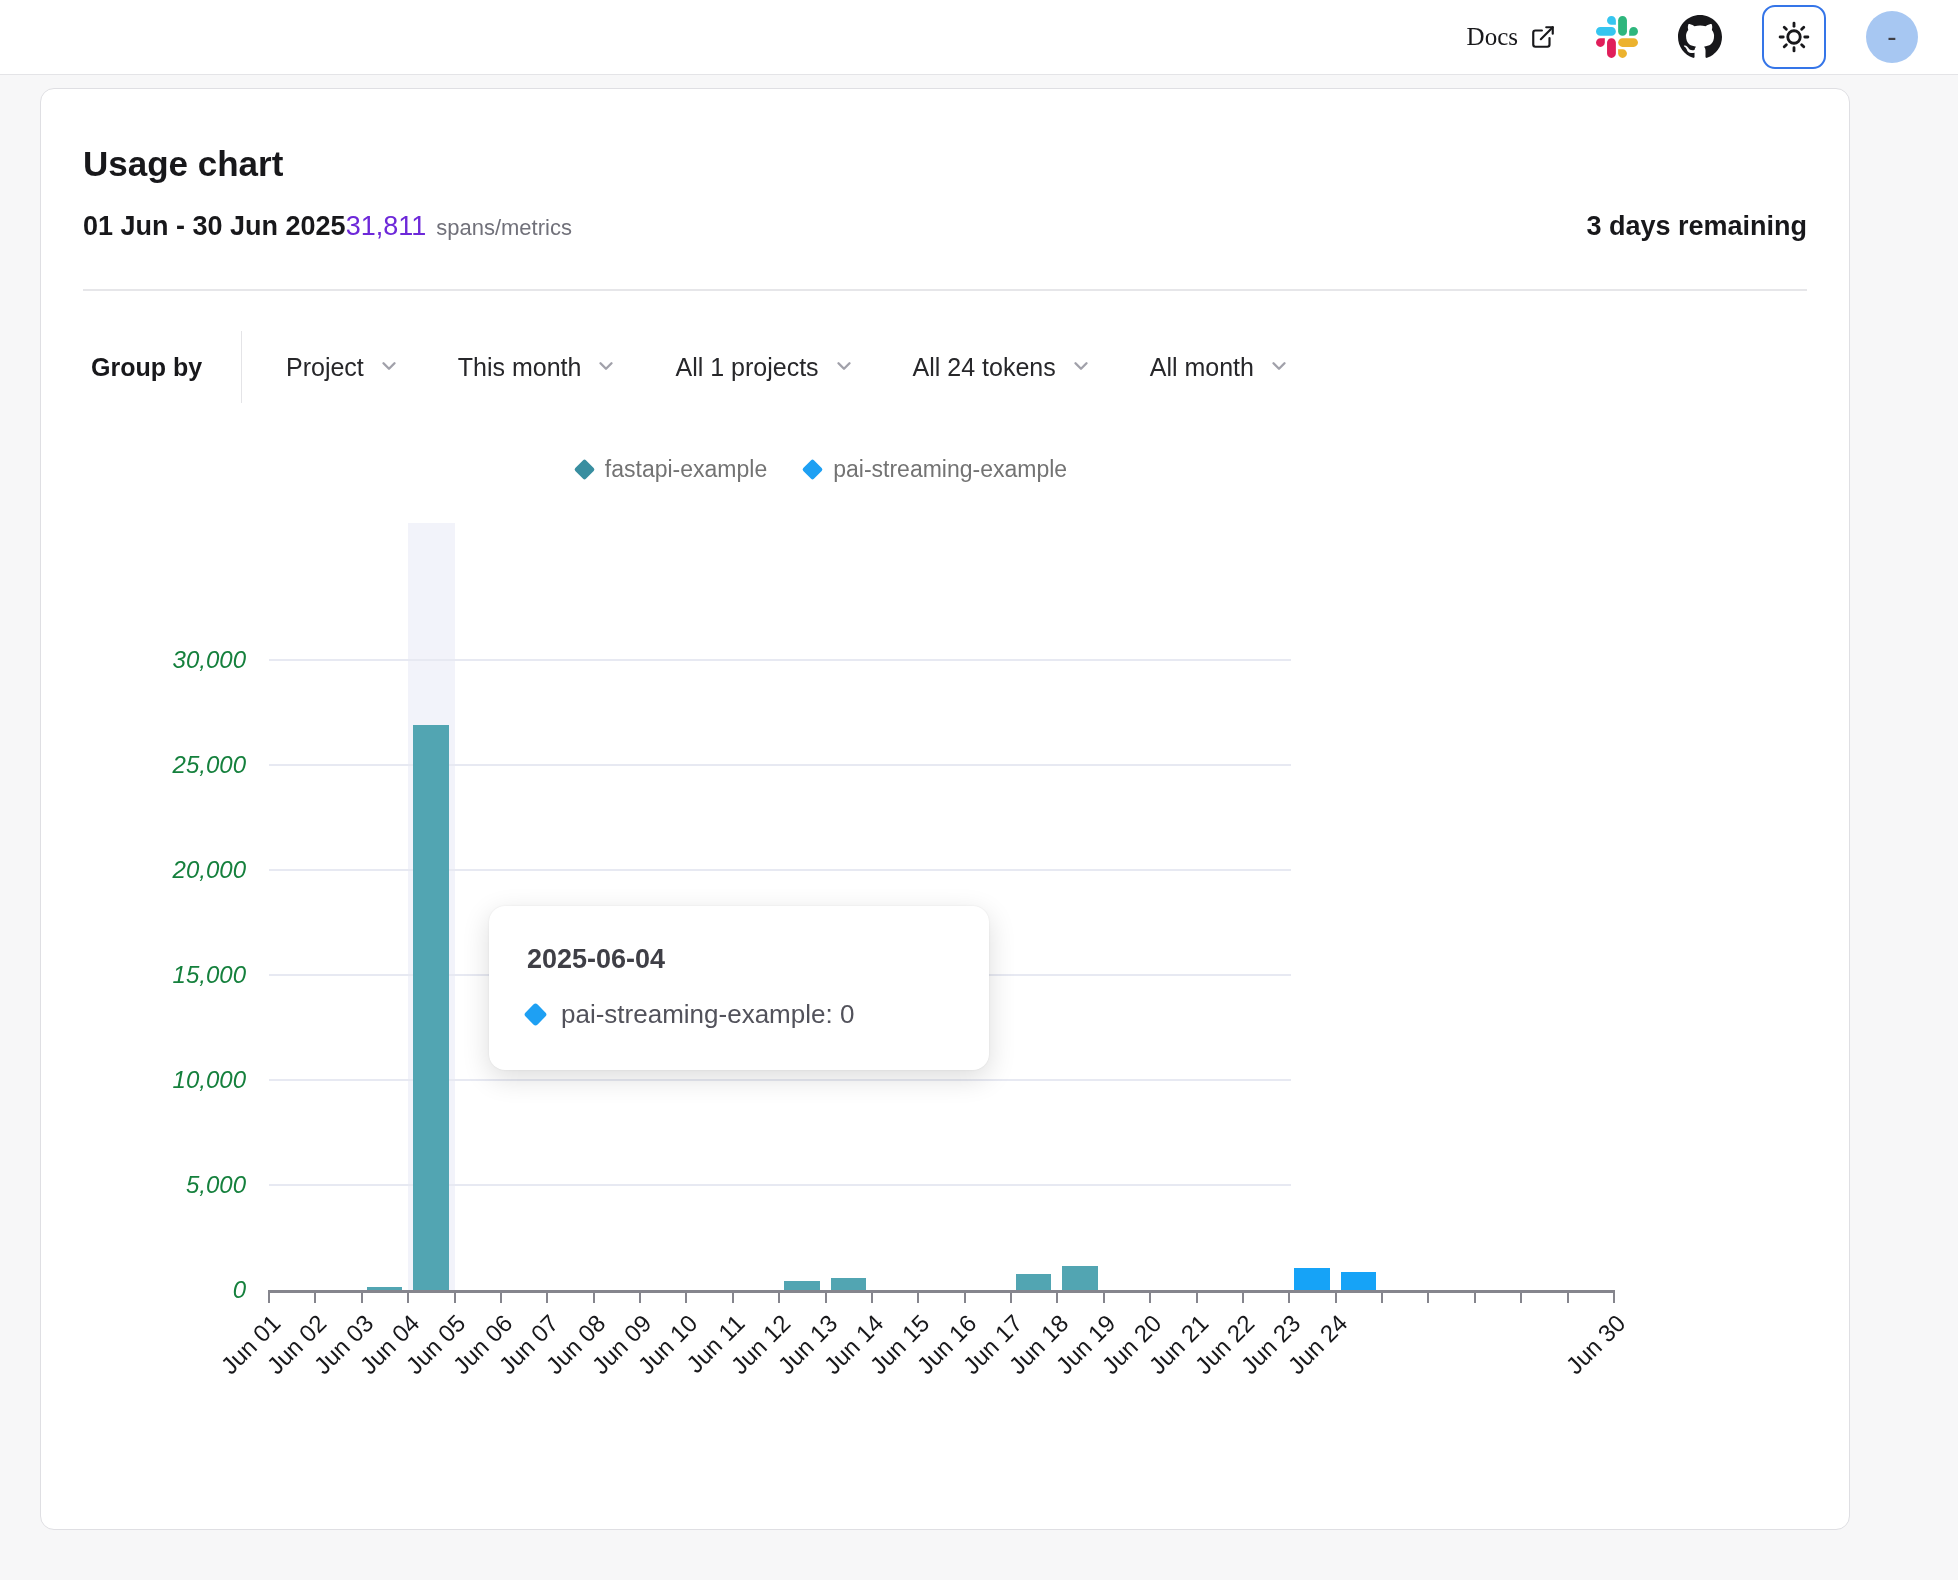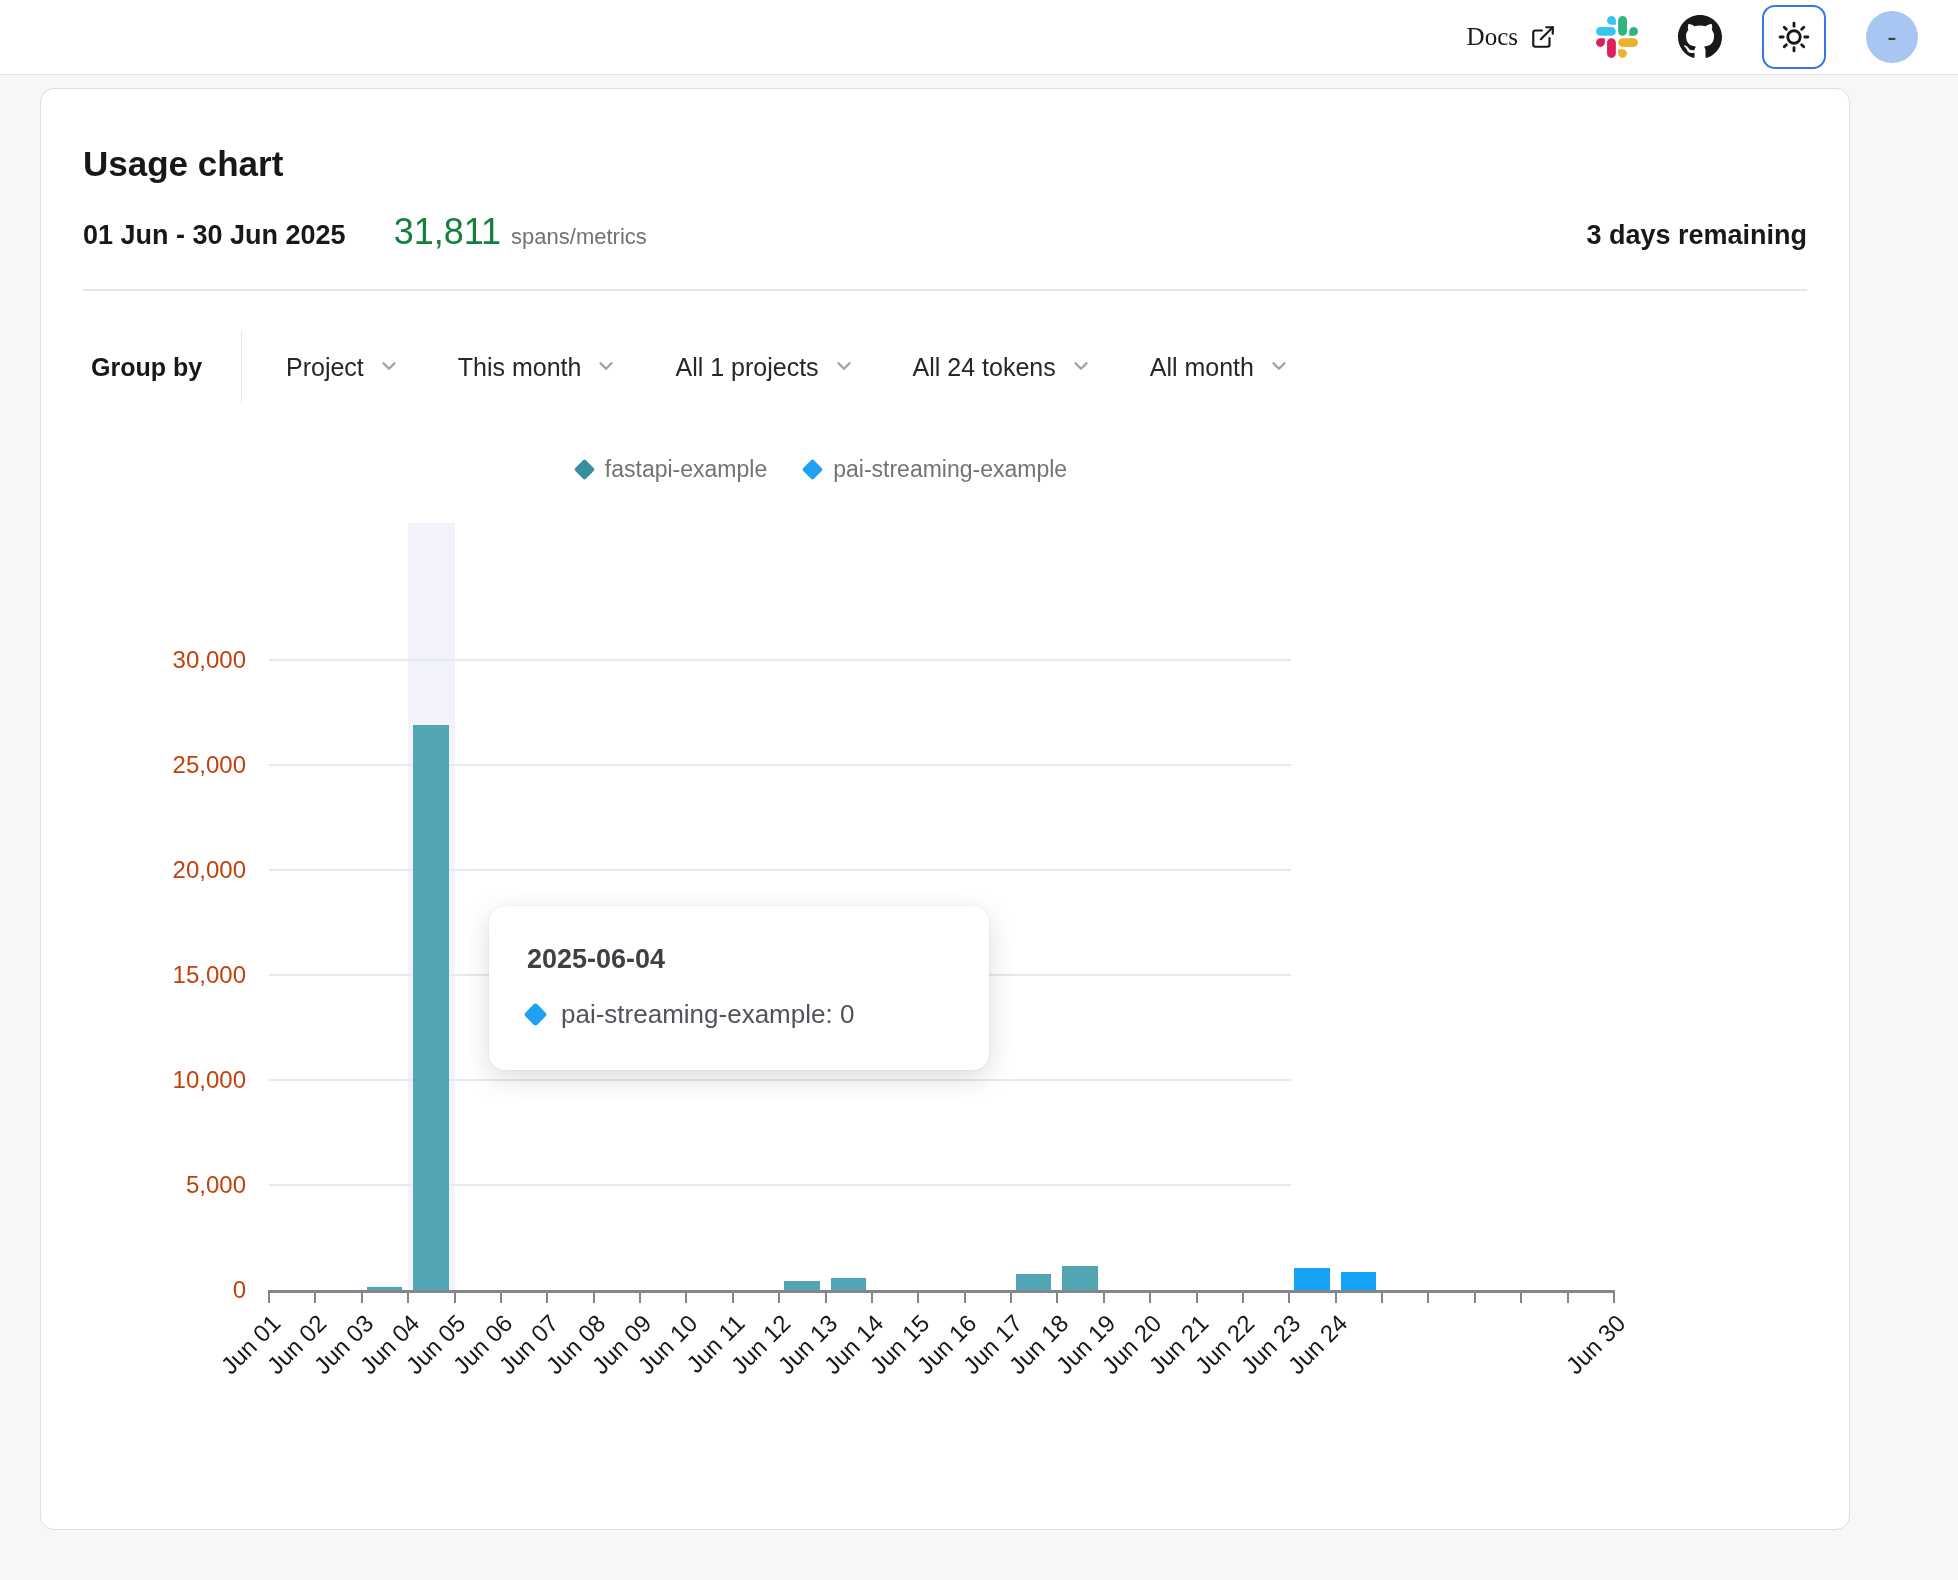--- a/index.html
+++ b/index.html
@@ -26,40 +26,40 @@
   }
   
   .card {
     position:relative; width:1810px; height:1442px; margin:13px 0 0 40px;
     background:#fff; border:1px solid #dfdfe3; border-radius:14px;
   }
   .card-inner { padding:54px 42px 0 42px; }
   .page-title { font-size:35px; font-weight:700; line-height:42px; }
   .header-row { display:flex; align-items:baseline; margin-top:26px; height:34px; }
   .date-range { font-size:27px; font-weight:700; }
-  .total-value { font-size:36px; color:#15803d; margin-left:48px; }
+  .total-value { font-size:27px; color:#6d28d9; }
   .total-unit { font-size:22px; color:#71717a; margin-left:10px; }
   .remaining { margin-left:auto; font-size:27px; font-weight:700; }
   .h-divider { border:none; border-top:2px solid #e6e6e9; margin-top:44px; }
   
   .filters { display:flex; align-items:center; margin-top:40px; height:72px; }
   .group-by { font-size:25px; font-weight:700; width:158px; padding-left:8px; }
   .v-divider { width:1px; height:72px; background:#e4e4e7; }
   .dd { display:flex; align-items:center; gap:14px; font-size:25px; color:#27272a; cursor:pointer; margin-left:58px; }
   .dd.first { margin-left:44px; }
   .chev { margin-top:3px; }
   
   .legend { margin:52px 0 0 228px; width:1022px; display:flex; justify-content:center; gap:38px; height:28px; align-items:center; }
   .legend-item { display:flex; align-items:center; gap:13px; font-size:23px; color:#737373; }
   .diamond { width:15px; height:15px; transform:rotate(45deg); border-radius:2px; }
   
   .chart-wrap { position:relative; margin-top:6px; height:950px; width:1810px; }
   .band { position:absolute; background:#f2f3fa; }
   .grid { position:absolute; height:2px; background:#e7e9f2; }
-  .ylab { position:absolute; left:0; width:205px; text-align:right; font-size:24px; color:#c2410c; line-height:30px; }
+  .ylab { position:absolute; left:0; width:205px; text-align:right; font-size:24px; color:#15803d; line-height:30px;font-style:italic; }
   .bar  { position:absolute; }
   .axis { position:absolute; height:3px; background:#85858d; }
   .tick { position:absolute; width:2px; height:10px; background:#85858d; }
   .xlab { position:absolute; font-size:24px; color:#18181b; white-space:nowrap;
           transform:rotate(-45deg); transform-origin:top right; line-height:26px; }
   
   .tooltip {
     position:absolute; left:448px; top:417px; width:500px; z-index:5;
     background:#fff; border-radius:16px; padding:38px 40px 40px 38px;
     box-shadow:0 8px 28px rgba(0,0,0,.14), 0 0 2px rgba(0,0,0,.08);

